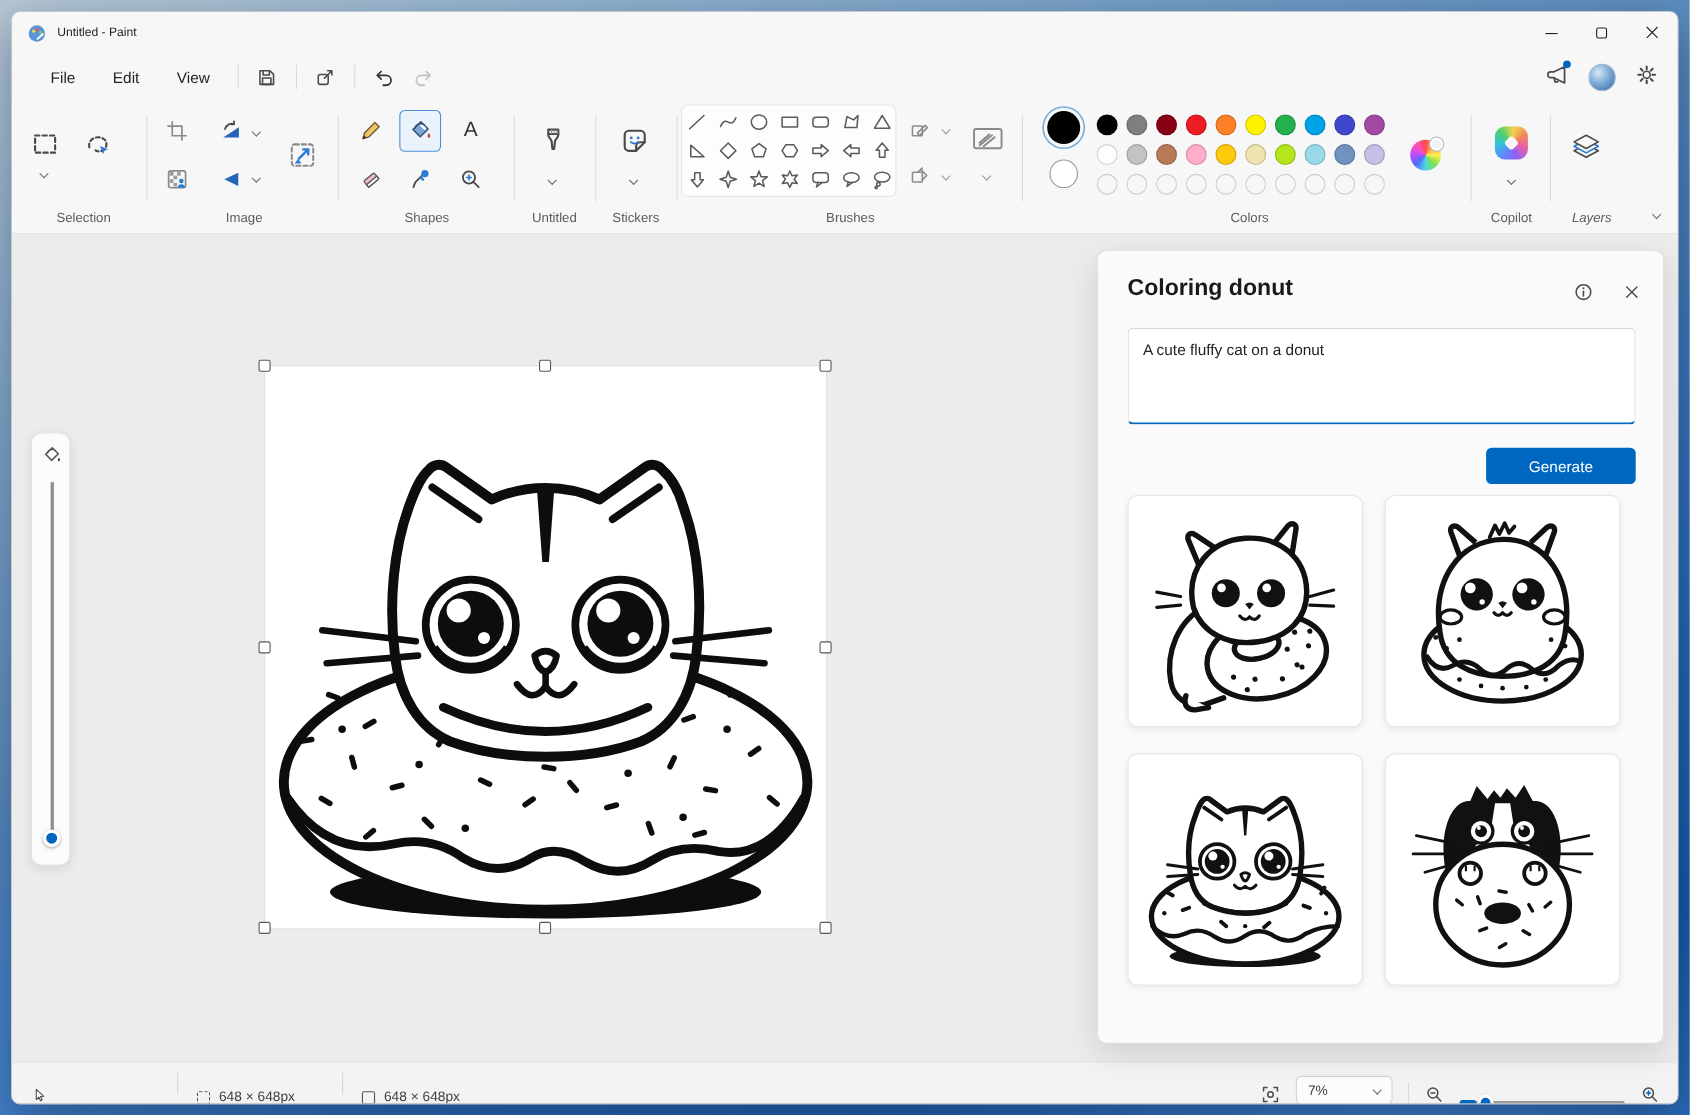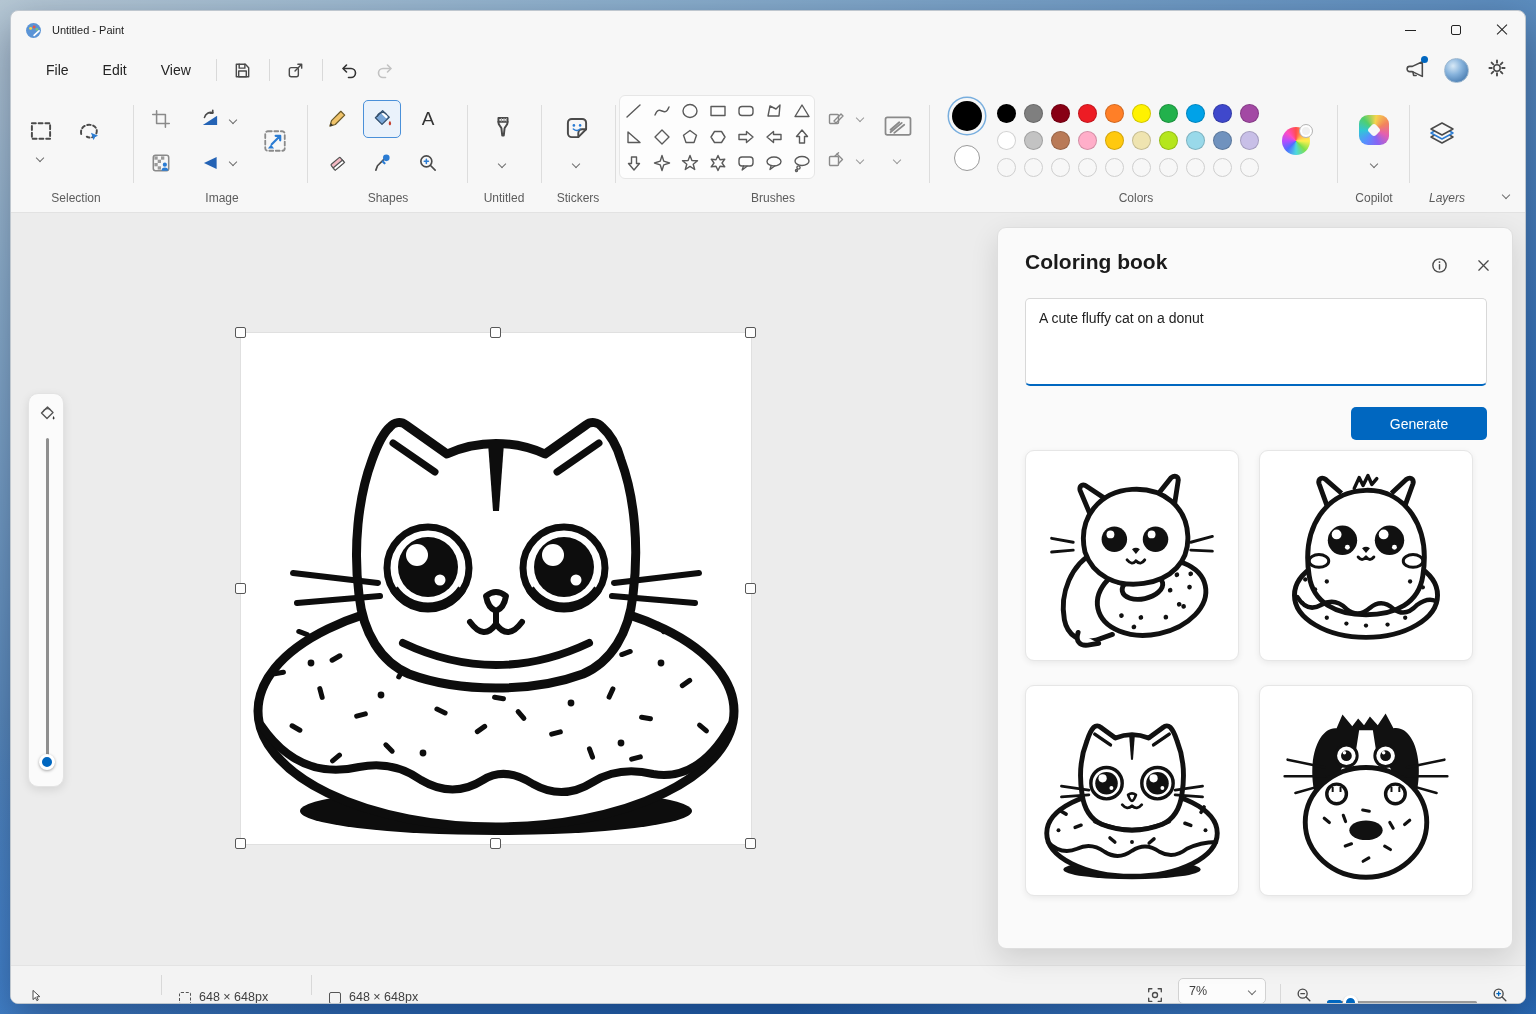--- a/index.html
+++ b/index.html
@@ -655,21 +655,21 @@
         <path d="M10.5,3 L16,8.5 L10,14.5 L4.5,9 Z" fill="none" stroke="#555" stroke-width="1.4" stroke-linejoin="round"></path>
         <path d="M6,8.2 a4.5,4.5 0 0 1 7.5,-2.4" fill="none" stroke="#555" stroke-width="1.3"></path>
         <path d="M16.6,12 q1.8,2.6 0,3.6 q-1.8,-1 0,-3.6" fill="#333"></path>
       </svg>
       <div class="vtrack"></div>
       <div class="vthumb"></div>
     </div>
   </div>
 
   <div class="panel">
-    <div class="panel-title">Coloring book</div>
+    <div class="panel-title">Coloring donut</div>
     <div class="panel-icon" style="right:62px;">
       <svg width="19" height="19" viewBox="0 0 20 20">
         <circle class="st" cx="10" cy="10" r="7"></circle>
         <path d="M10,9.2 V13.8" stroke="#4a4a4a" stroke-width="1.5" stroke-linecap="round"></path>
         <circle cx="10" cy="6.4" r="1" fill="#4a4a4a"></circle>
       </svg>
     </div>
     <div class="panel-icon" style="right:18px;">
       <svg width="17" height="17" viewBox="0 0 20 20">
         <path class="st" d="M4.5,4.5 L15.5,15.5 M15.5,4.5 L4.5,15.5"></path>

